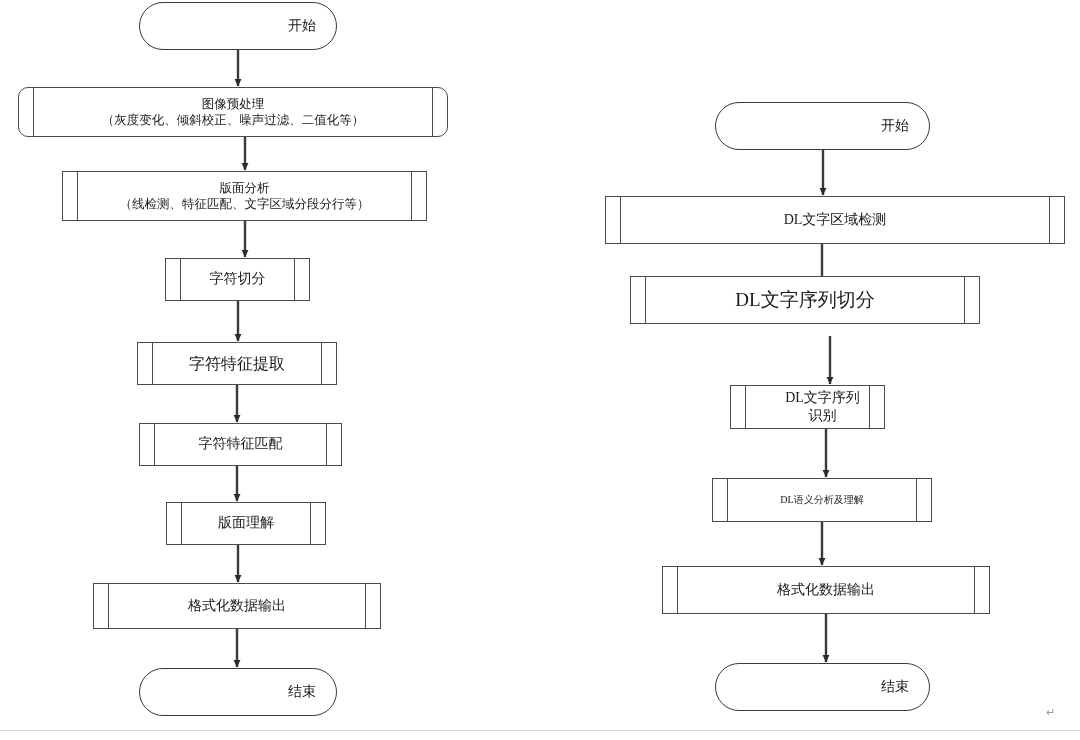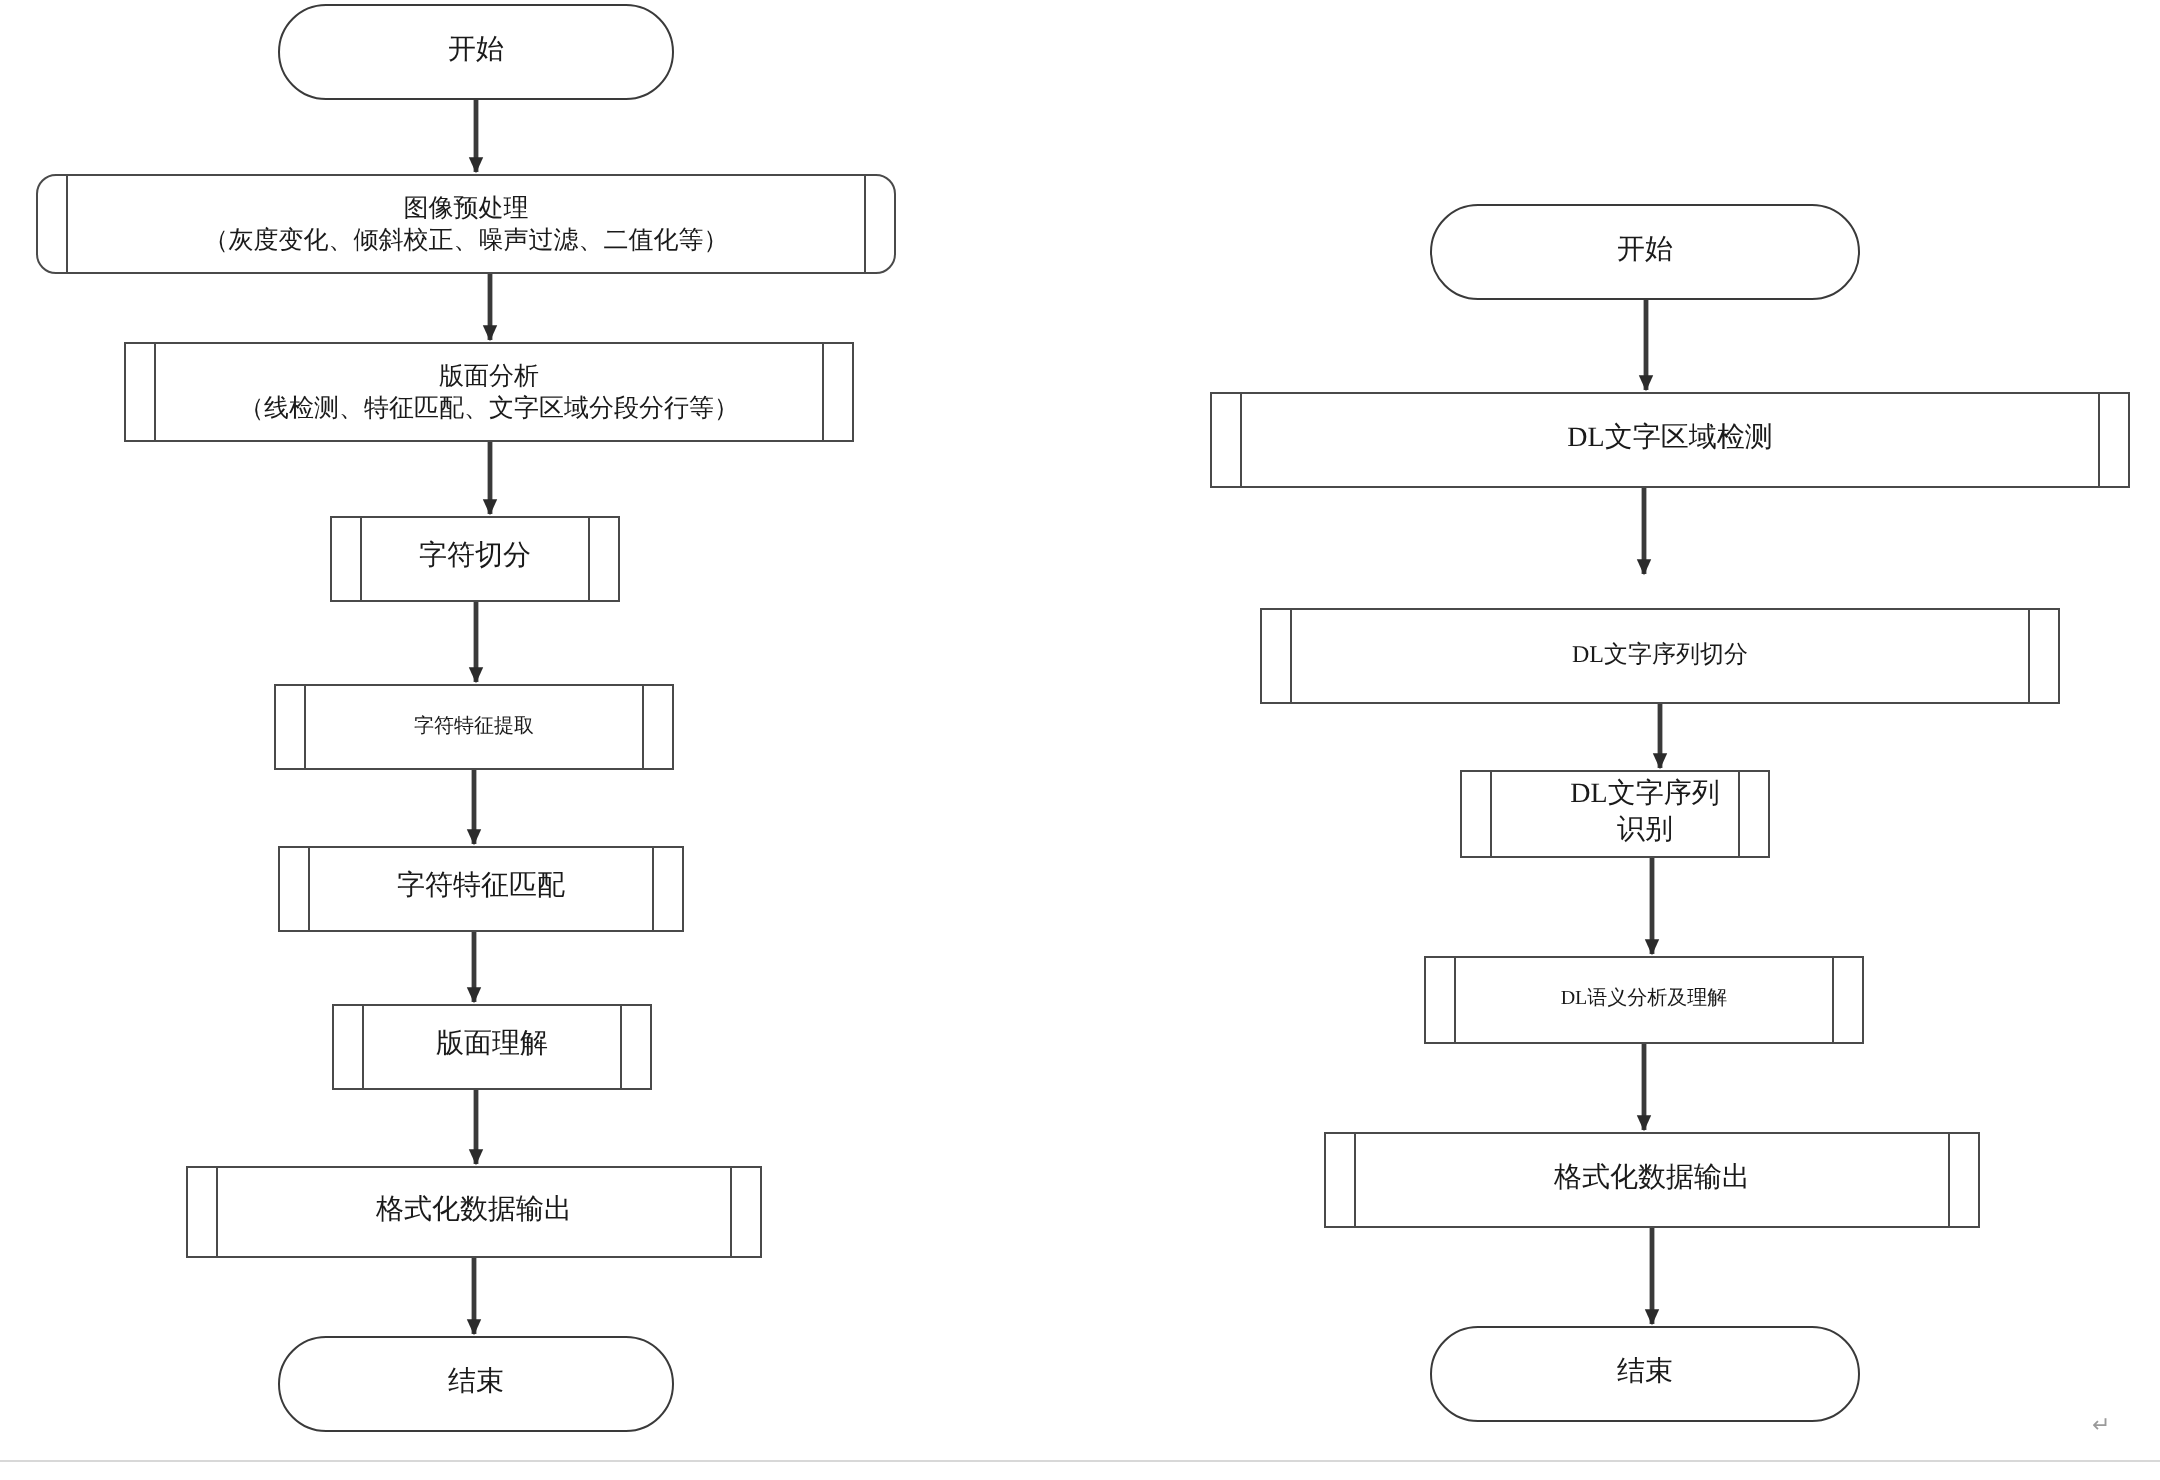--- a/index.html
+++ b/index.html
@@ -32,20 +32,21 @@
     justify-content: center;
     text-align: center;
     background: #ffffff;
     line-height: 1.32;
   }
 
   
   .node.terminator {
     border: 1.3px solid #3a3a3a;
     border-radius: 26px;
+    justify-content: flex-end;
   }
 
   
   .node.subproc {
     border: 1.3px solid #4a4a4a;
   }
   .node.subproc::before,
   .node.subproc::after {
     content: "";
     position: absolute;
@@ -115,42 +116,42 @@
     </div>
     <div class="node subproc" style="left: 18px; top: 87px; width: 430px; height: 50px; font-size: 12.5px; border-radius: 10px;">
       <div class="label"><span class="l1">图像预处理</span><span class="l2">（灰度变化、倾斜校正、噪声过滤、二值化等）</span></div>
     </div>
     <div class="node subproc" style="left: 62px; top: 171px; width: 365px; height: 50px; font-size: 12.5px; justify-content: center;">
       <div class="label"><span class="l1">版面分析</span><span class="l2">（线检测、特征匹配、文字区域分段分行等）</span></div>
     </div>
     <div class="node subproc" style="left: 165px; top: 258px; width: 145px; height: 43px; font-size: 14px;">
       <div class="label"><span class="l1">字符切分</span></div>
     </div>
-    <div class="node subproc" style="left: 137px; top: 342px; width: 200px; height: 43px; font-size: 10px;">
+    <div class="node subproc" style="left: 137px; top: 342px; width: 200px; height: 43px; font-size: 16px;">
       <div class="label"><span class="l1">字符特征提取</span></div>
     </div>
     <div class="node subproc" style="left: 139px; top: 423px; width: 203px; height: 43px; font-size: 14px;">
       <div class="label"><span class="l1">字符特征匹配</span></div>
     </div>
     <div class="node subproc" style="left: 166px; top: 502px; width: 160px; height: 43px; font-size: 14px;">
       <div class="label"><span class="l1">版面理解</span></div>
     </div>
     <div class="node subproc" style="left: 93px; top: 583px; width: 288px; height: 46px; font-size: 14px;">
       <div class="label"><span class="l1">格式化数据输出</span></div>
     </div>
     <div class="node terminator" style="left: 139px; top: 668px; width: 198px; height: 48px; font-size: 14px;">
       <div class="label"><span class="l1">结束</span></div>
     </div>
     <div class="node terminator" style="left: 715px; top: 102px; width: 215px; height: 48px; font-size: 14px;">
       <div class="label"><span class="l1">开始</span></div>
     </div>
     <div class="node subproc" style="left: 605px; top: 196px; width: 460px; height: 48px; font-size: 14px;">
       <div class="label"><span class="l1">DL文字区域检测</span></div>
     </div>
-    <div class="node subproc" style="left: 630px; top: 304px; width: 400px; height: 48px; font-size: 12px;">
+    <div class="node subproc" style="left: 630px; top: 276px; width: 350px; height: 48px; font-size: 19px;">
       <div class="label"><span class="l1">DL文字序列切分</span></div>
     </div>
     <div class="node subproc" style="left: 730px; top: 385px; width: 155px; height: 44px; font-size: 14px; padding-left: 30px;">
       <div class="label"><span class="l1">DL文字序列识别</span></div>
     </div>
     <div class="node subproc" style="left: 712px; top: 478px; width: 220px; height: 44px; font-size: 10px; text-align: center;">
       <div class="label"><span class="l1">DL语义分析及理解</span></div>
     </div>
     <div class="node subproc" style="left: 662px; top: 566px; width: 328px; height: 48px; font-size: 14px;">
       <div class="label"><span class="l1">格式化数据输出</span></div>

